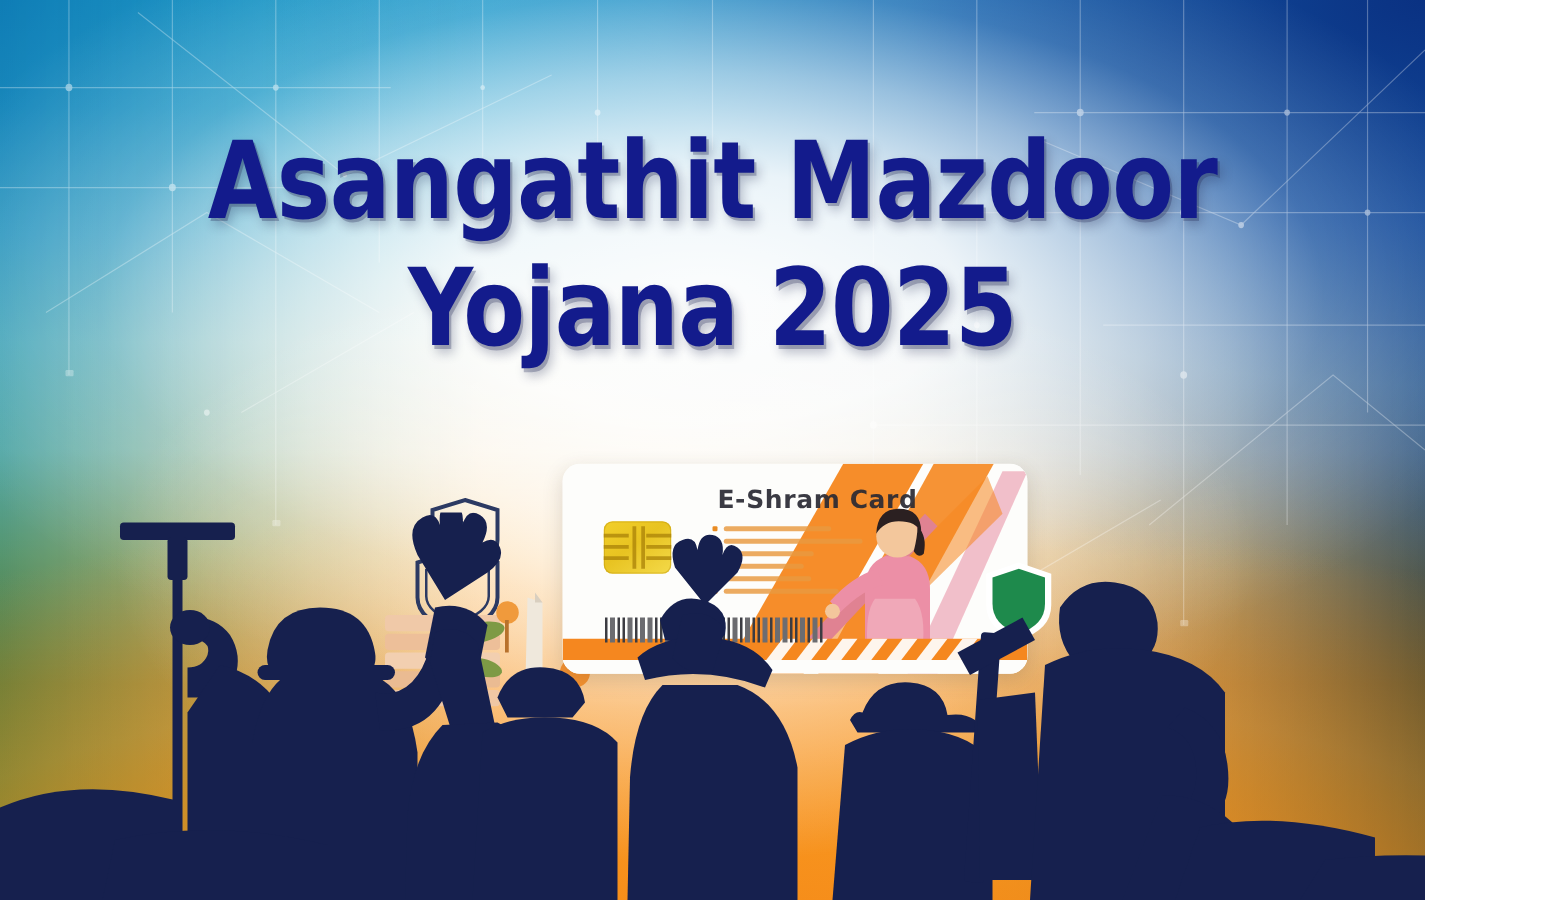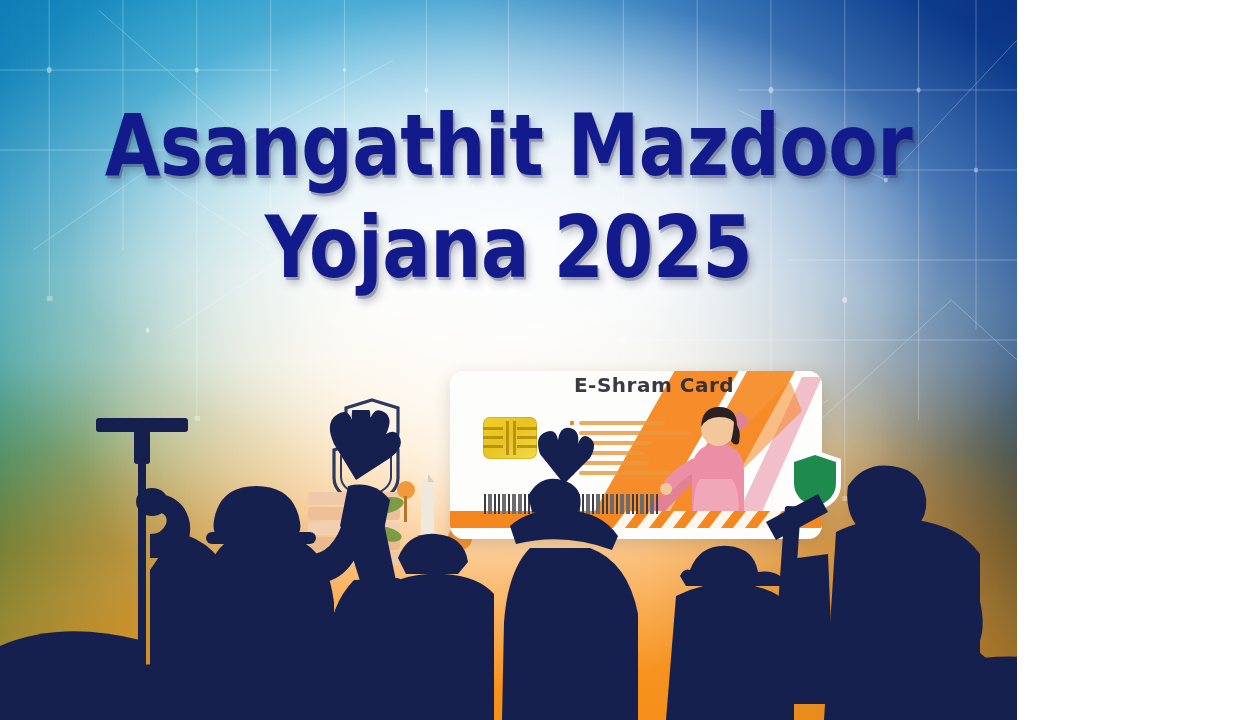--- a/index.html
+++ b/index.html
@@ -6,21 +6,21 @@
   * { margin:0; padding:0; box-sizing:border-box; }
   html,body { width:1240px; height:720px; overflow:hidden; }
   body {
     font-family:"Liberation Sans", sans-serif;
     background:#fff;
   }
 
   
   #banner {
     position:relative;
-    width:1017px; height:720px;
+    width:1140px; height:720px;
     overflow:hidden;
     isolation:isolate;
   }
 
   
   .bg-layer { position:absolute; inset:0; }
 
   
   .bg-base {
     background:linear-gradient(to bottom,
@@ -111,21 +111,21 @@
     border-radius:14px;
     background:#fdfdfb;
     box-shadow:0 5px 16px rgba(70,60,40,0.18);
     overflow:hidden;
     z-index:5;
   }
   .card-art { position:absolute; inset:0; }
   .card-art svg { width:100%; height:100%; display:block; }
 
   .card-title {
-    position:absolute; left:104px; top:2px;
+    position:absolute; left:104px; top:16px;
     width:200px; text-align:center;
     font-family:"DejaVu Sans","Liberation Sans", sans-serif;
     font-weight:700;
     font-size:20px;
     color:#2a2a33;
     letter-spacing:0.5px;
     filter:blur(0.55px);
     opacity:.92;
     z-index:3;
   }

